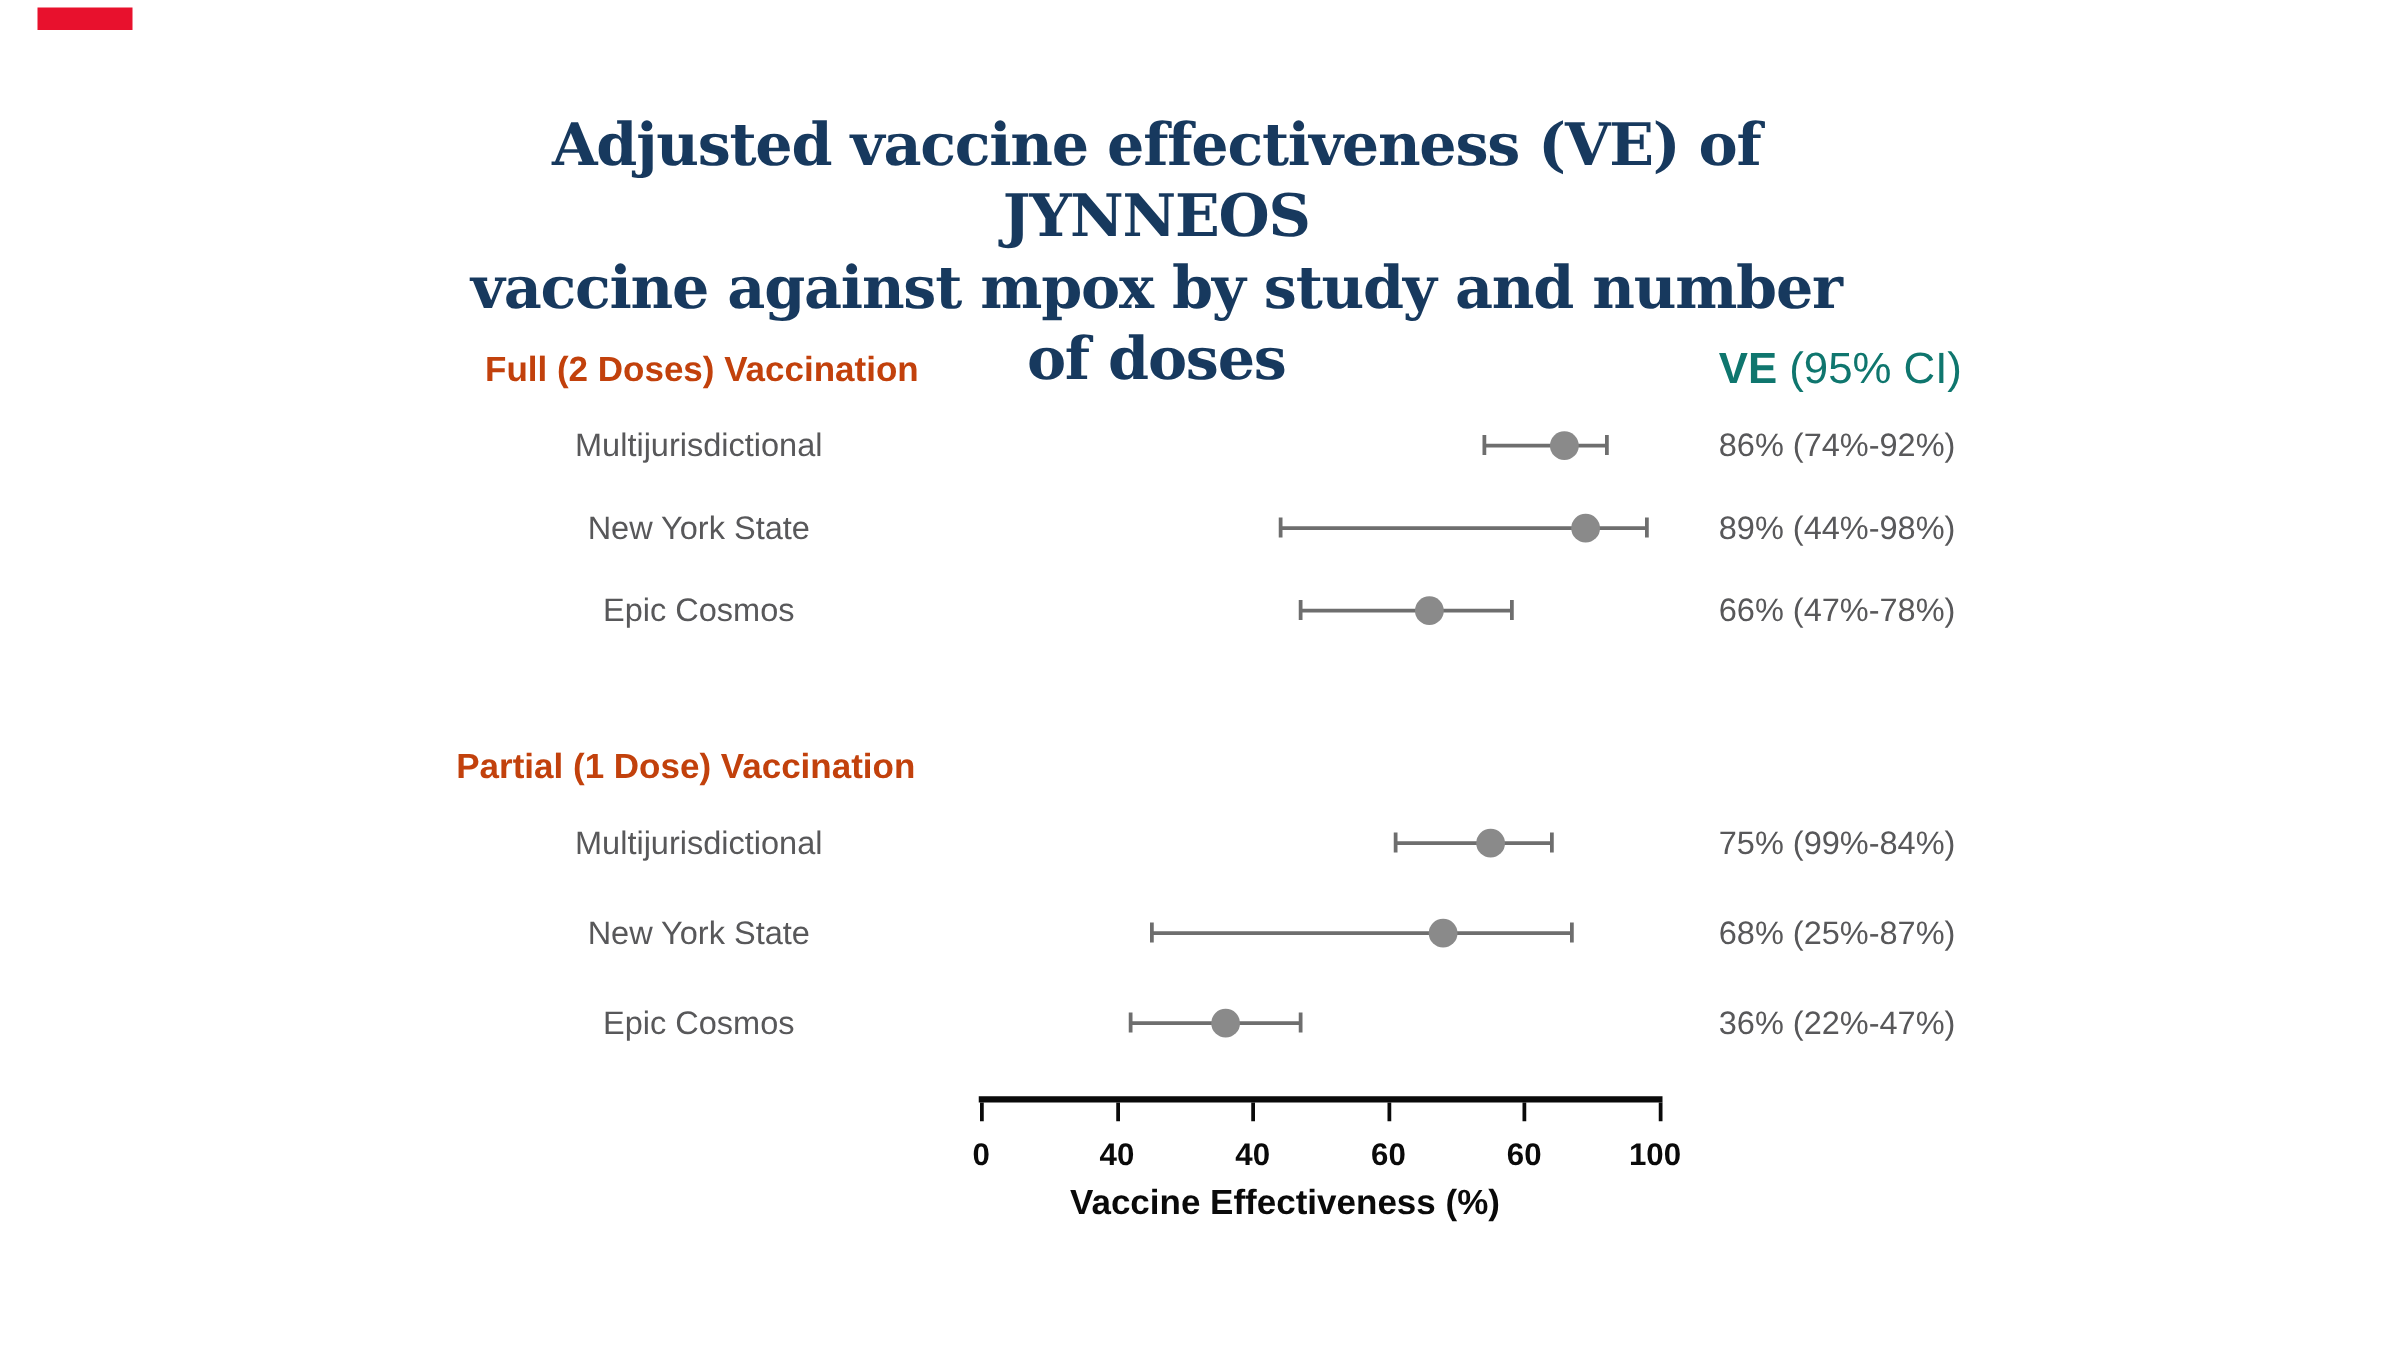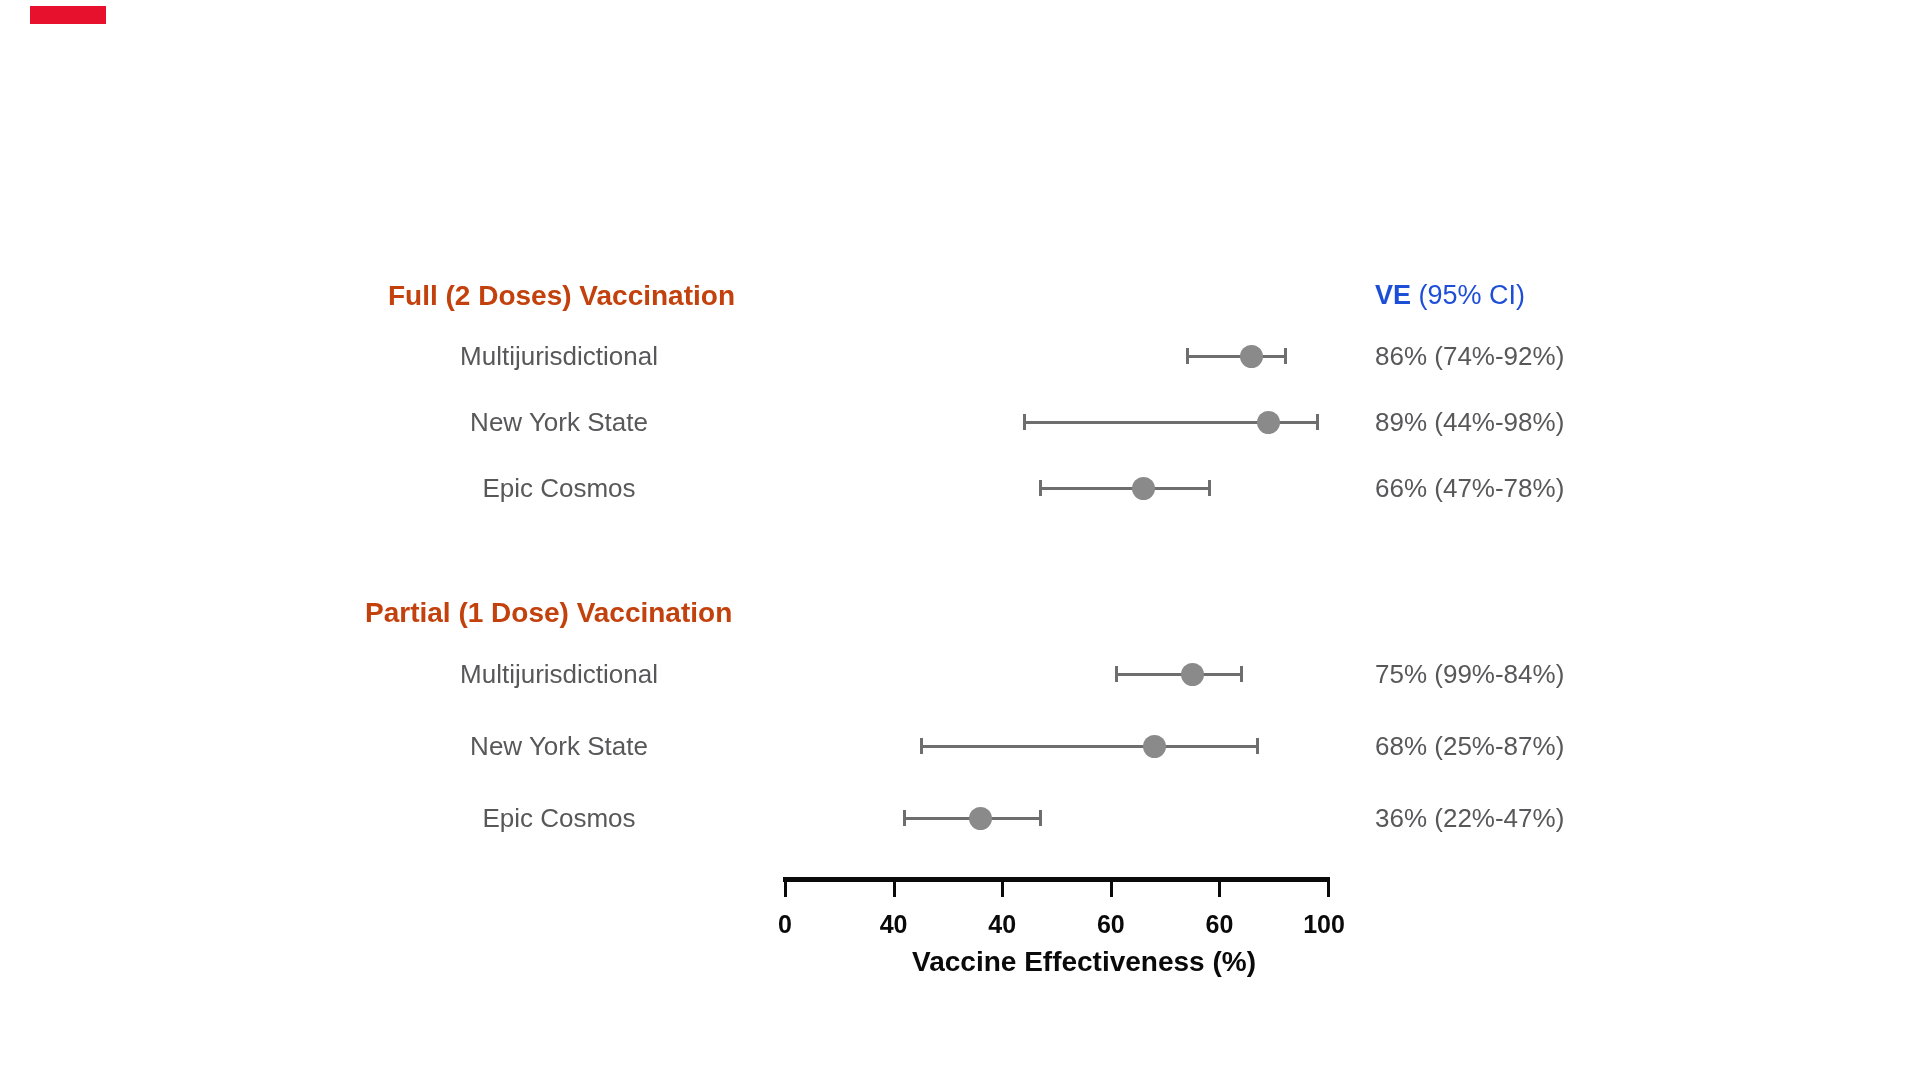--- a/index.html
+++ b/index.html
@@ -6,42 +6,46 @@
   .stage{
     position:relative;width:1921px;height:1080px;background:#ffffff;overflow:hidden;
     font-family:"Liberation Sans",sans-serif;
   }
   .red-bar{position:absolute;left:30px;top:6px;width:76px;height:18px;background:#e8112d;}
   .title{
     position:absolute;left:360px;top:88px;width:1130px;text-align:center;
     font-family:"DejaVu Serif",serif;font-weight:bold;font-size:47px;line-height:57px;
     color:#17395e;letter-spacing:-1px;
   }
-  .ve-header{position:absolute;left:1375px;top:279px;font-size:27px;line-height:32px;color:#1d4ed8;}
+  .ve-header{position:absolute;left:1375px;top:279px;font-size:35px;line-height:32px;color:#0f766e;}
   .ve-header .b{font-weight:bold;}
   .group-header{position:absolute;font-size:28px;line-height:32px;font-weight:bold;color:#c2410c;white-space:nowrap;}
   .study-label{position:absolute;width:350px;text-align:center;font-size:26px;line-height:32px;color:#58585a;white-space:nowrap;}
   .ci-text{position:absolute;left:1375px;font-size:26px;line-height:32px;color:#58585a;white-space:nowrap;}
   .whisker{position:absolute;height:3px;background:#6e6e6e;}
   .cap{position:absolute;width:3px;height:16px;background:#6e6e6e;}
   .dot{position:absolute;width:23px;height:23px;border-radius:50%;background:#8a8a8a;}
   .axis-line{position:absolute;left:783px;top:877px;width:547px;height:5px;background:#0a0a0a;}
   .tick{position:absolute;top:882px;width:3px;height:15px;background:#0a0a0a;}
   .tick-label{position:absolute;top:910px;width:80px;text-align:center;font-size:25px;font-weight:bold;color:#0a0a0a;}
   .axis-title{
-    position:absolute;left:856px;top:946px;width:400px;text-align:right;
+    position:absolute;left:856px;top:946px;width:400px;text-align:left;
     font-size:28px;font-weight:bold;color:#0a0a0a;
   }
 </style>
 </head>
 <body>
 
 <div class="stage">
   <div class="red-bar"></div>
 
+  <h1 class="title" style="margin:0;">
+    <span>Adjusted vaccine effectiveness (VE) of JYNNEOS</span><br>
+    <span>vaccine against mpox by study and number of doses</span>
+  </h1>
 
   <div class="ve-header">
     <span class="b">VE</span><span> (95% CI)</span>
   </div>
 
   <div id="plot">
       <div class="group-header" style="left: 388px; top: 280px;">Full (2 Doses) Vaccination</div>
       <div class="study-label" style="left: 384px; top: 340px;">Multijurisdictional</div>
       <div class="whisker" style="left: 1186.82px; top: 355px; width: 97.74px; background: rgb(110, 110, 110);"></div>
       <div class="cap" style="left: 1185.82px; top: 348px; background: rgb(110, 110, 110);"></div>

